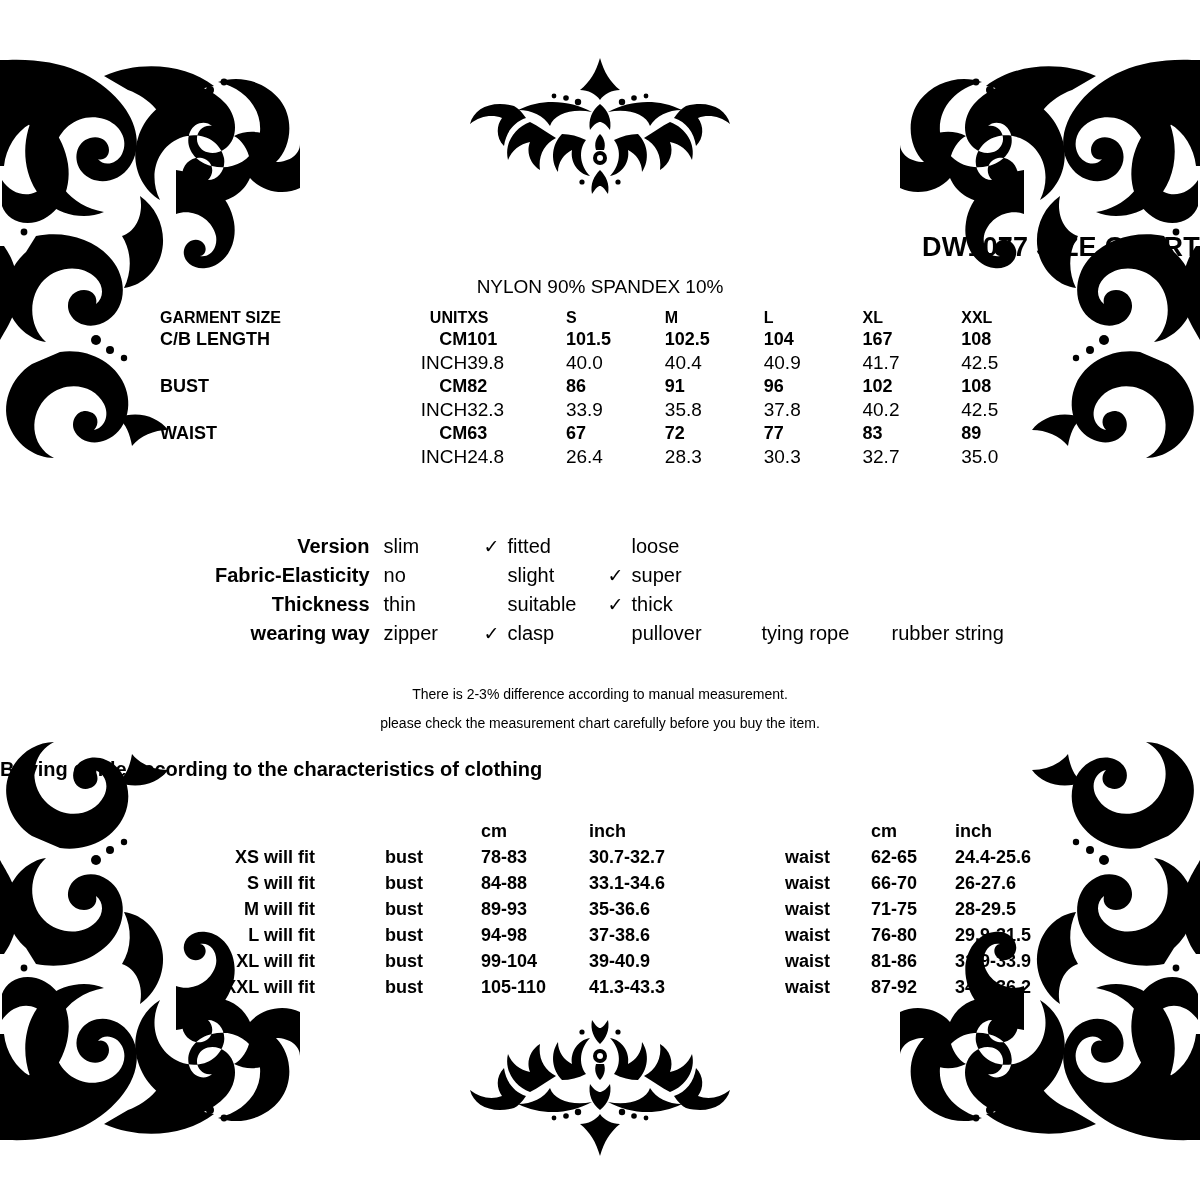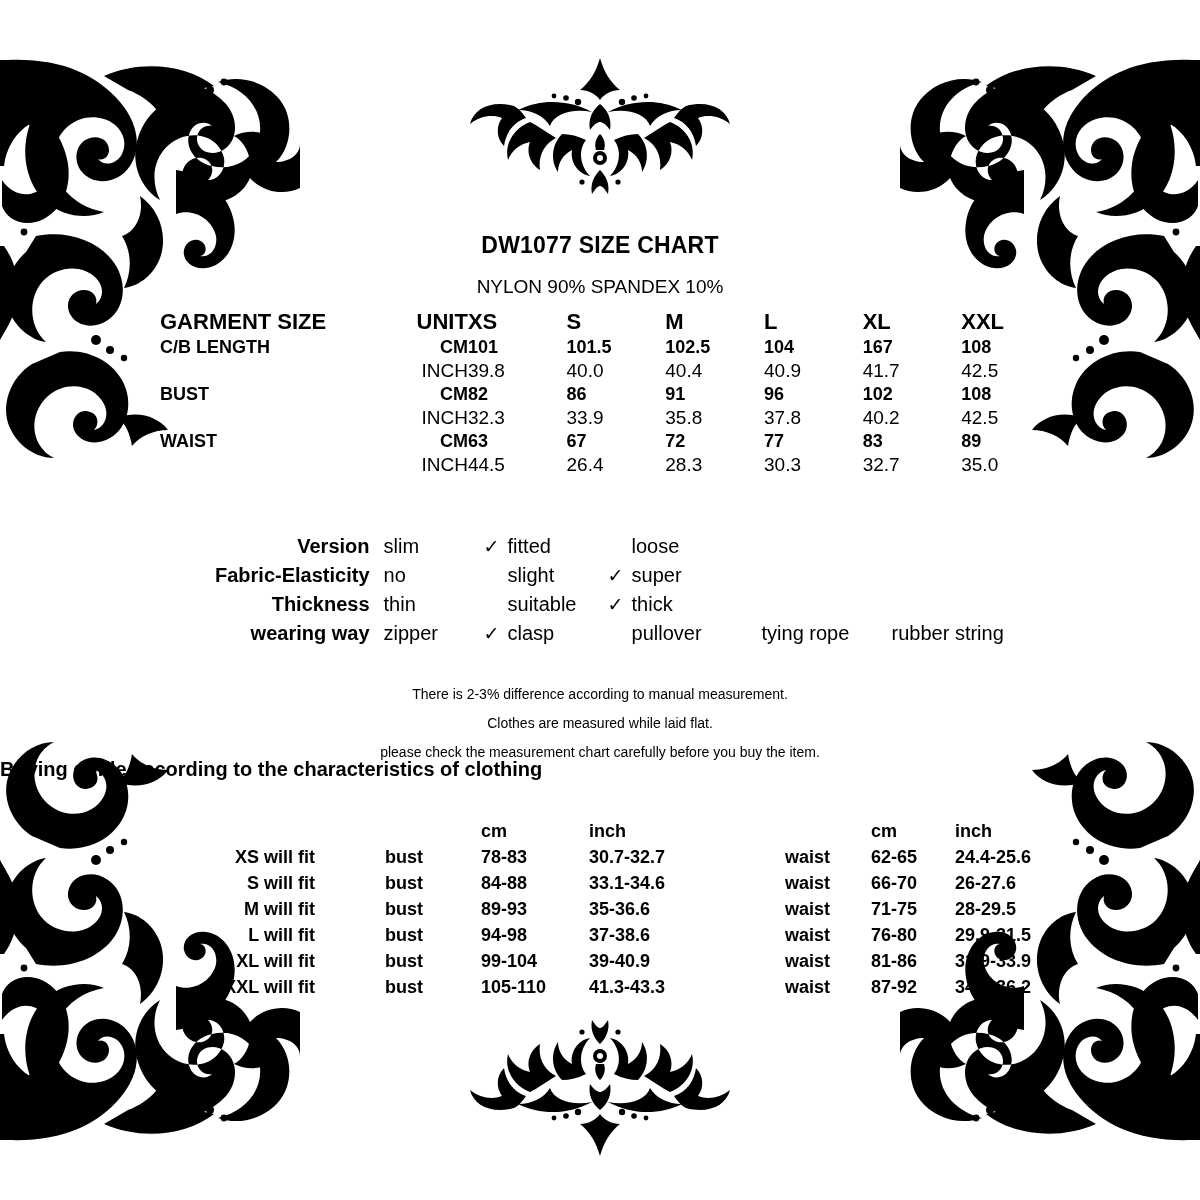--- a/index.html
+++ b/index.html
@@ -43,22 +43,22 @@
     position: absolute;
     left: 0;
     top: 0;
     width: 1200px;
     height: 1200px;
   }
   .title {
     position: absolute;
     top: 232px;
     width: 100%;
-    text-align: center;
-    font-size: 23px;
+    text-align: right;
+    font-size: 27px;
     font-weight: bold;
     letter-spacing: .2px;
   }
   .subtitle {
     position: absolute;
     top: 276px;
     width: 100%;
     text-align: center;
     font-size: 19px;
     font-weight: normal;
@@ -87,21 +87,21 @@
   .size-table td.unit {
     text-align: right;
     width: 110px;
   }
   .size-table td.val {
     text-align: left;
     width: 100px;
   }
   .size-table tr.major td { font-weight: bold; font-size: 18px; }
   .size-table tr.minor td { font-weight: normal; font-size: 19px; }
-  .size-table tr.head td { font-weight: bold; font-size: 22px; }
+  .size-table tr.head td { font-weight: bold; font-size: 16px; }
 
   
   .char-table {
     position: absolute;
     top: 532px;
     left: 215px;
     border-collapse: collapse;
     font-size: 20px;
   }
   .char-table td { padding: 3px 0; white-space: nowrap; vertical-align: baseline; }
@@ -397,21 +397,21 @@
           <td class="val">63</td>
           <td class="val">67</td>
           <td class="val">72</td>
           <td class="val">77</td>
           <td class="val">83</td>
           <td class="val">89</td>
         </tr>
         <tr class="minor">
           <td class="rowlabel"></td>
           <td class="unit">INCH</td>
-          <td class="val">44.5</td>
+          <td class="val">24.8</td>
           <td class="val">26.4</td>
           <td class="val">28.3</td>
           <td class="val">30.3</td>
           <td class="val">32.7</td>
           <td class="val">35.0</td>
         </tr>
       </tbody>
     </table>
 
     <table class="char-table">
@@ -454,21 +454,20 @@
           <td class="char-tick"></td>
           <td class="char-opt-wide">pullover</td>
           <td class="char-opt-wide">tying rope</td>
           <td>rubber string</td>
         </tr>
       </tbody>
     </table>
 
     <div class="notes">
       <div>There is 2-3% difference according to manual measurement.</div>
-      <div>Clothes are measured while laid flat.</div>
       <div>please check the measurement chart carefully before you buy the item.</div>
     </div>
 
     <div class="guide-head">Buying guide according to the characteristics of clothing</div>
 
     <table class="fit-table">
       <tbody>
         <tr class="hdr">
           <td class="size"></td>
           <td class="kb"></td>

